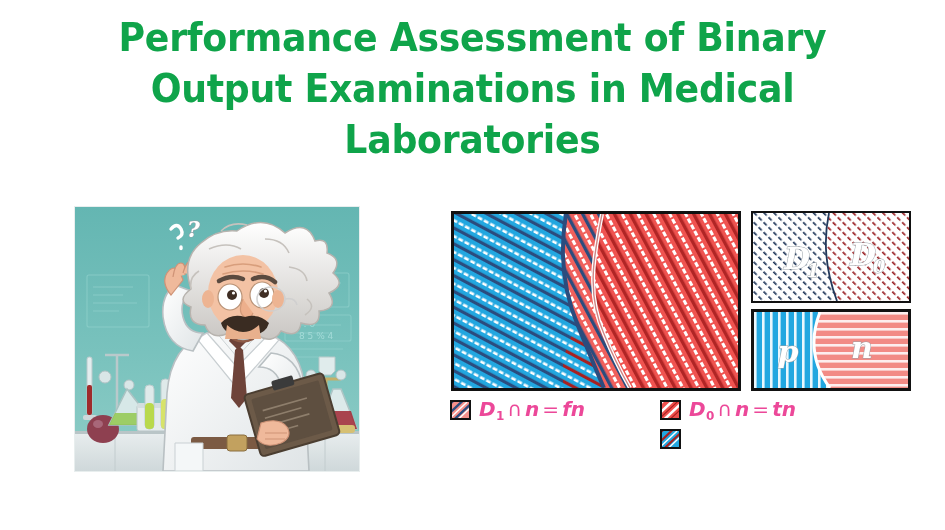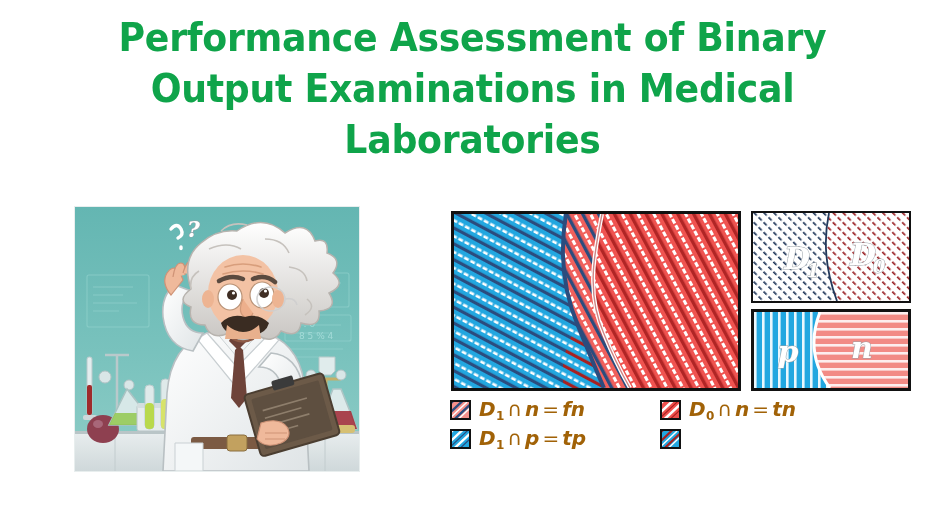--- a/index.html
+++ b/index.html
@@ -96,21 +96,21 @@
     margin-right: 8px;
     overflow: hidden;
   }
   .swatch svg { display: block; width: 100%; height: 100%; }
 
   .legend-label {
     font-family: "DejaVu Sans", sans-serif;
     font-size: 20px;
     font-style: italic;
     font-weight: bold;
-    color: #a16207;
+    color: #ec4899;
     white-space: nowrap;
     line-height: 20px;
   }
   .legend-label sub {
     font-size: 12px;
     font-style: normal;
     font-weight: bold;
     vertical-align: baseline;
     position: relative;
     top: 4px;
@@ -428,36 +428,20 @@
           <g stroke="#ffffff" stroke-width="1.6">
             <path d="M-2 18 L16 0 M4 22 L22 4"></path>
           </g>
         </svg>
       </span>
       <span class="legend-label">
         <i>D</i><sub>1</sub><span class="op">∩</span><i>n</i><span class="op">=</span><i>fn</i>
       </span>
     </div>
 
-    <div class="legend-row legend-col-left legend-row-2">
-      <span class="swatch">
-        <svg viewBox="0 0 18 18" preserveAspectRatio="none" xmlns="http://www.w3.org/2000/svg">
-          <rect width="18" height="18" fill="#22A7E0"></rect>
-          <g stroke="#ffffff" stroke-width="2.6">
-            <path d="M-4 14 L14 -4 M2 20 L20 2 M-8 8 L8 -8"></path>
-          </g>
-          <g stroke="#2B4C7E" stroke-width="1.3">
-            <path d="M-1 17 L17 -1 M5 23 L23 5"></path>
-          </g>
-        </svg>
-      </span>
-      <span class="legend-label">
-        <i>D</i><sub>1</sub><span class="op">∩</span><i>p</i><span class="op">=</span><i>tp</i>
-      </span>
-    </div>
 
     <div class="legend-row legend-col-right legend-row-1">
       <span class="swatch">
         <svg viewBox="0 0 18 18" preserveAspectRatio="none" xmlns="http://www.w3.org/2000/svg">
           <rect width="18" height="18" fill="#EF4F4C"></rect>
           <g stroke="#ffffff" stroke-width="2.8">
             <path d="M-4 14 L14 -4 M2 20 L20 2 M-8 8 L8 -8"></path>
           </g>
           <g stroke="#A82020" stroke-width="1.2">
             <path d="M-1 17 L17 -1 M5 23 L23 5"></path>

